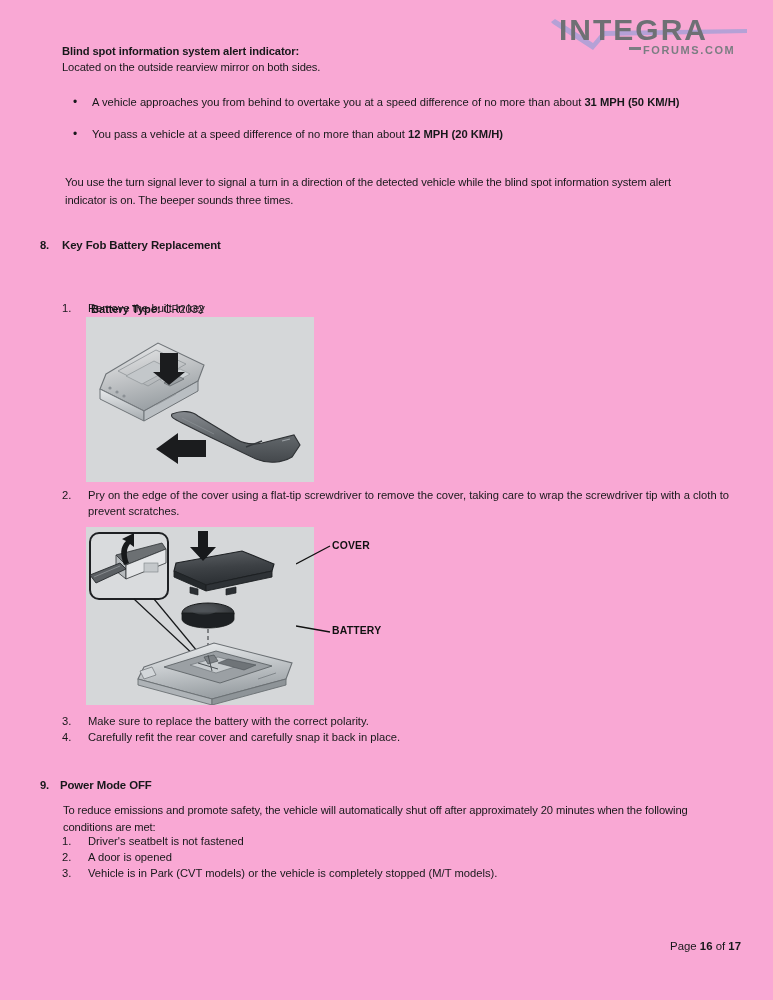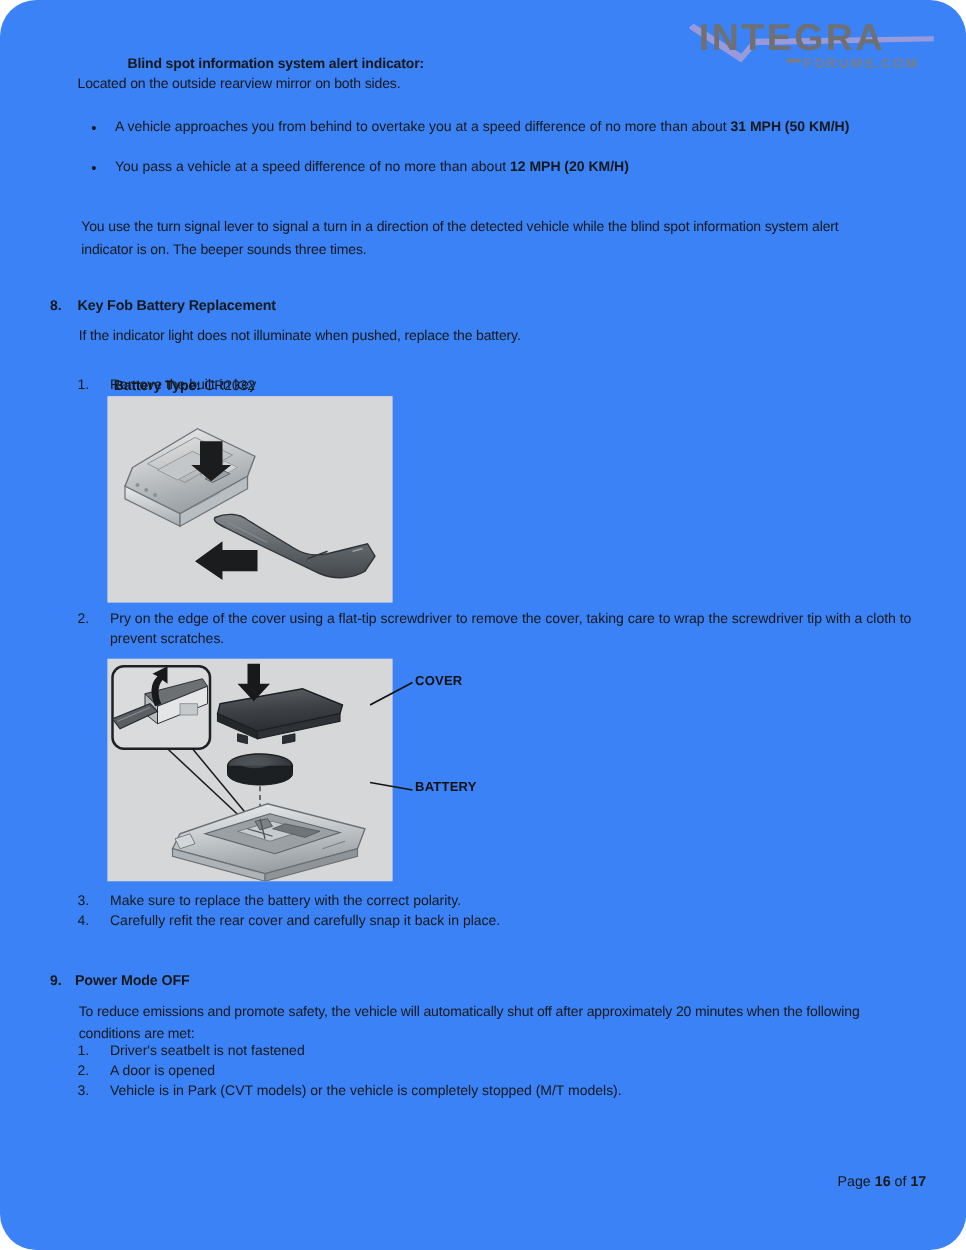--- a/index.html
+++ b/index.html
@@ -13,22 +13,21 @@
     height: 1000px;
     position: relative;
     font-family: "Liberation Sans", sans-serif;
     color: #17181a;
     overflow: hidden;
   }
 
   .page {
     position: absolute;
     inset: 0;
-    background: #3b82f6;
-    border-radius: 29px;
+    background: #f9a8d4;
   }
 
   
   .logo {
     position: absolute;
     top: 14px;
     right: 8px;
     width: 218px;
     height: 44px;
   }
@@ -38,21 +37,21 @@
   .txt {
     position: absolute;
     font-size: 11.2px;
     line-height: 15.5px;
     letter-spacing: -0.1px;
     white-space: pre-wrap;
   }
   .b { font-weight: bold; }
 
   
-  #blind-title   { left: 62px; top: 44px;  width: 640px; font-weight: bold; margin-left: 40px; }
+  #blind-title   { left: 62px; top: 44px;  width: 640px; font-weight: bold; }
   #blind-loc     { left: 62px; top: 60px;  width: 640px; }
   #comes-on      { left: 62px; top: 77px;  width: 640px; font-weight: bold; }
 
   .bullet-row {
     position: absolute;
     left: 62px;
     width: 660px;
     font-size: 11.2px;
     line-height: 16px;
   }
@@ -177,21 +176,20 @@
     <span class="btxt"><span>You pass a vehicle at a speed difference of no more than about </span><span class="b">12 MPH (20 KM/H)</span></span>
   </div>
 
 
   <div class="txt" id="blinks-body">You use the turn signal lever to signal a turn in a direction of the detected vehicle while the blind spot information system alert indicator is on. The beeper sounds three times.</div>
 
   <div class="txt" id="sec8-num">8.</div>
 
   <div class="txt" id="sec8-title">Key Fob Battery Replacement</div>
 
-  <div class="txt" id="sec8-intro">If the indicator light does not illuminate when pushed, replace the battery.</div>
 
   <div class="txt" id="sec8-bat">
     <span class="b">Battery Type:</span><span>&nbsp;</span><span>CR2032</span>
   </div>
 
   <div class="step" id="step-1">
     <span class="snum">1.</span>
     <span class="stext">Remove the built-in key</span>
   </div>
 

